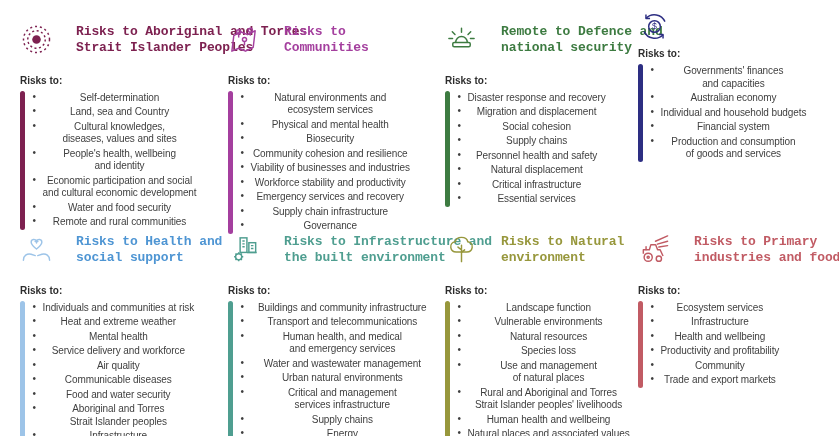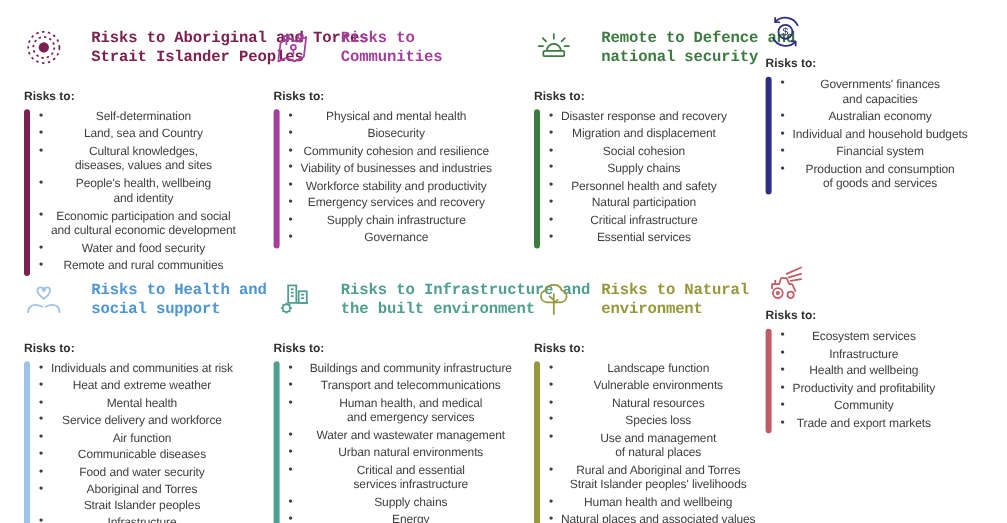--- a/index.html
+++ b/index.html
@@ -82,20 +82,22 @@
             <path d="M17 19.1V23"></path>
         </svg>
       </span>
       <h2 class="title">Risks to
 Communities</h2>
     </div>
     <div class="risks-label">Risks to:</div>
     <div class="list">
       <span class="bar"></span>
       <ul class="items">
+          <li class="item">Natural environments and
+ecosystem services</li>
           <li class="item">Physical and mental health</li>
           <li class="item">Biosecurity</li>
           <li class="item">Community cohesion and resilience</li>
           <li class="item">Viability of businesses and industries</li>
           <li class="item">Workforce stability and productivity</li>
           <li class="item">Emergency services and recovery</li>
           <li class="item">Supply chain infrastructure</li>
           <li class="item">Governance</li>
         </ul>
     </div>
@@ -115,21 +117,21 @@
     </div>
     <div class="risks-label">Risks to:</div>
     <div class="list">
       <span class="bar"></span>
       <ul class="items">
           <li class="item">Disaster response and recovery</li>
           <li class="item">Migration and displacement</li>
           <li class="item">Social cohesion</li>
           <li class="item">Supply chains</li>
           <li class="item">Personnel health and safety</li>
-          <li class="item">Natural participation</li>
+          <li class="item">Natural displacement</li>
           <li class="item">Critical infrastructure</li>
           <li class="item">Essential services</li>
         </ul>
     </div>
   </section>
 
   <section class="card" style="--tc: #2d2e82; --bc: #2d2e82;">
     <div class="card-header">
       <span class="icon">
         <svg viewBox="0 0 34 34" fill="none" stroke="currentColor" stroke-width="1.5">
@@ -171,21 +173,21 @@
 social support</h2>
     </div>
     <div class="risks-label">Risks to:</div>
     <div class="list">
       <span class="bar"></span>
       <ul class="items">
           <li class="item">Individuals and communities at risk</li>
           <li class="item">Heat and extreme weather</li>
           <li class="item">Mental health</li>
           <li class="item">Service delivery and workforce</li>
-          <li class="item">Air function</li>
+          <li class="item">Air quality</li>
           <li class="item">Communicable diseases</li>
           <li class="item">Food and water security</li>
           <li class="item">Aboriginal and Torres
 Strait Islander peoples</li>
           <li class="item">Infrastructure</li>
         </ul>
     </div>
   </section>
 
   <section class="card" style="--tc: #4f9e90; --bc: #4f9e90;">
@@ -205,21 +207,21 @@
     <div class="risks-label">Risks to:</div>
     <div class="list">
       <span class="bar"></span>
       <ul class="items">
           <li class="item">Buildings and community infrastructure</li>
           <li class="item">Transport and telecommunications</li>
           <li class="item">Human health, and medical
 and emergency services</li>
           <li class="item">Water and wastewater management</li>
           <li class="item">Urban natural environments</li>
-          <li class="item">Critical and essential
+          <li class="item">Critical and management
 services infrastructure</li>
           <li class="item">Supply chains</li>
           <li class="item">Energy</li>
           <li class="item">Circular economy and waste management</li>
           <li class="item">Building liveability</li>
         </ul>
     </div>
   </section>
 
   <section class="card" style="--tc: #97973c; --bc: #97973c;">
@@ -256,20 +258,22 @@
       <span class="icon">
         <svg viewBox="0 0 34 34" fill="none" stroke="currentColor" stroke-width="1.5">
           <path d="M18 8.5L30.5 3M20 11.5l10.5-3M21.5 14.5l9-1.5" stroke-linecap="round"></path>
           <circle cx="10.5" cy="25" r="4.2"></circle>
           <circle cx="10.5" cy="25" r="1.1"></circle>
           <circle cx="21.5" cy="26.5" r="2.7"></circle>
           <path d="M5.5 21.5v-4.3h6.2l1.5-5h5l2 5h2.6l3 6.5" stroke-linejoin="round"></path>
           <path d="M8.3 17.2v-3" stroke-linecap="round"></path>
         </svg>
       </span>
+      <h2 class="title">Risks to Primary
+industries and food</h2>
     </div>
     <div class="risks-label">Risks to:</div>
     <div class="list">
       <span class="bar"></span>
       <ul class="items">
           <li class="item">Ecosystem services</li>
           <li class="item">Infrastructure</li>
           <li class="item">Health and wellbeing</li>
           <li class="item">Productivity and profitability</li>
           <li class="item">Community</li>

